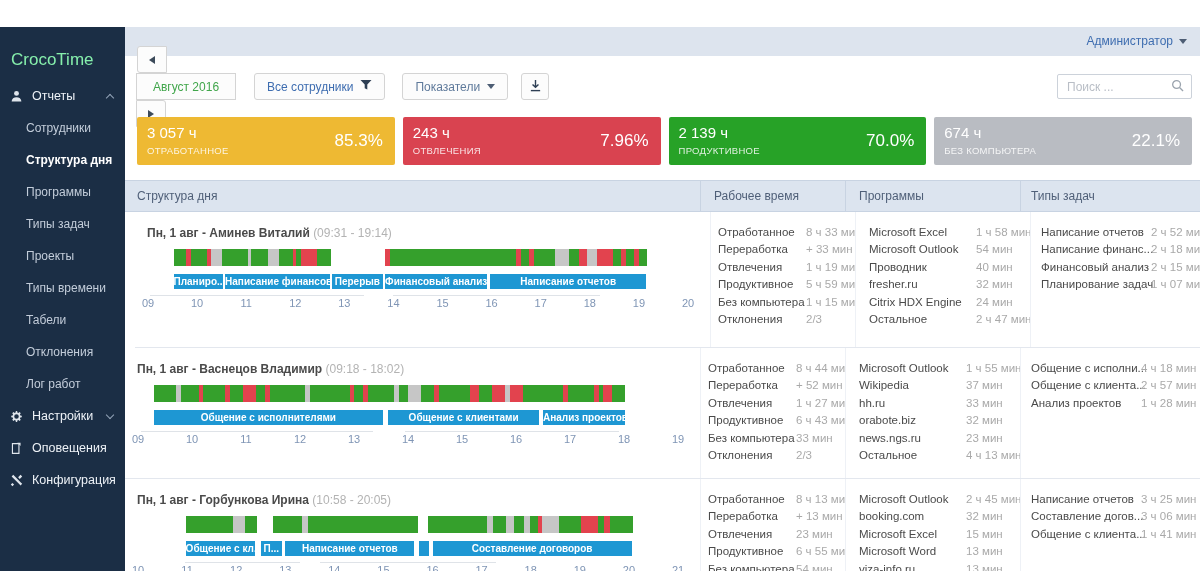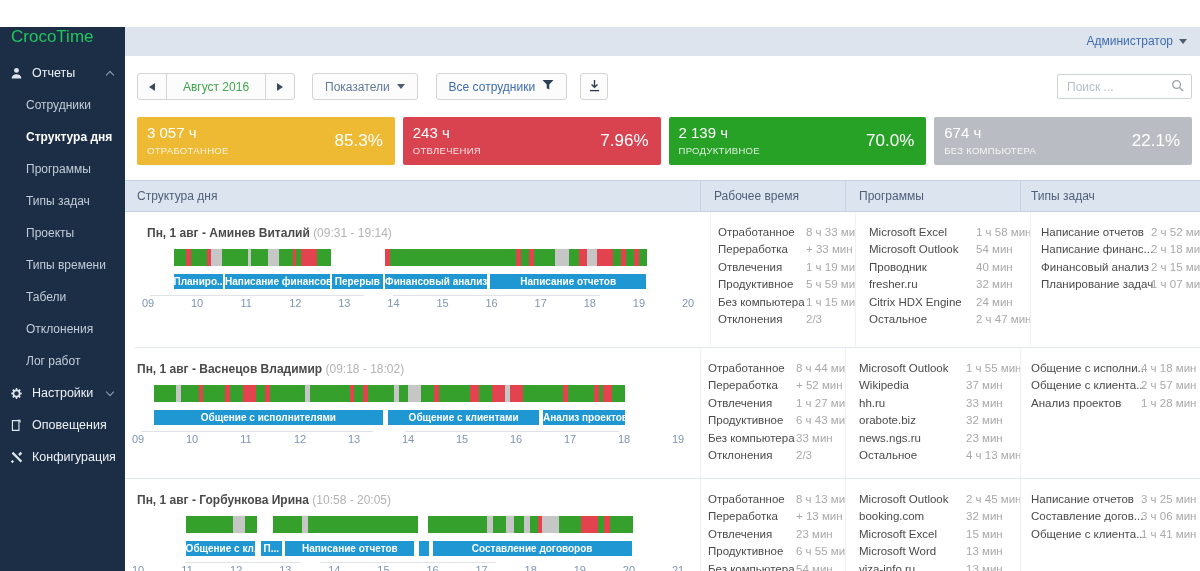--- a/index.html
+++ b/index.html
@@ -1,42 +1,42 @@
 <!DOCTYPE html>
 <html><head>
 <meta charset="utf-8">
 <style>
   html,body{margin:0;padding:0;}
   body{width:1200px;height:571px;overflow:hidden;position:relative;background:#fff;
        font-family:"Liberation Sans",sans-serif;-webkit-font-smoothing:antialiased;}
 
   
   .sidebar{position:absolute;left:0;top:27px;bottom:0;width:125px;background:#1b2e45;}
-  .logo{color:#22c55e;font-size:17px;padding:0 0 10px 11px;}
+  .logo{color:#86efac;font-size:17px;padding:23px 0 10px 11px;}
   .side-section{display:flex;align-items:center;padding:9px 8px 9px 10px;font-size:12.5px;color:#eef2f7;cursor:pointer;}
   .side-icon{width:15px;height:13px;margin-right:7px;display:inline-flex;align-items:center;flex:0 0 auto;}
   .side-icon svg{width:13px;height:13px;fill:#dfe5ec;}
   .chev{width:5px;height:5px;border-right:1.5px solid #93a3b8;border-bottom:1.5px solid #93a3b8;margin-left:auto;margin-right:4px;}
   .chev.up{transform:rotate(-135deg);margin-top:3px;}
   .chev.down{transform:rotate(45deg);margin-bottom:3px;}
   .side-item{padding:9px 0 9px 26px;font-size:12px;color:#c3cdda;cursor:pointer;}
   .side-item.active{color:#fff;font-weight:bold;}
 
   
   .topbar{position:absolute;left:125px;top:27px;right:0;height:29px;background:#dde4ee;}
   .user{position:absolute;right:13px;top:7px;font-size:12px;color:#3e6db0;display:flex;align-items:center;gap:6px;cursor:pointer;}
   .caret{width:0;height:0;border-left:4px solid transparent;border-right:4px solid transparent;border-top:5px solid #4d5d74;}
 
   
   .content{position:absolute;left:125px;top:56px;right:0;bottom:0;background:#fff;}
 
   .toolbar{display:flex;align-items:center;margin:17px 8px 0 12px;height:27px;}
   .btn{height:27px;box-sizing:border-box;background:#fcfcfc;border:1px solid #d4d4d4;border-radius:3px;
        display:inline-flex;align-items:center;justify-content:center;font-size:12px;cursor:pointer;color:#444;}
-  .date-group{display:flex;}
+  .date-group{display:flex;flex-direction:column;}
   .date-group .btn{border-radius:0;}
   .date-group .btn:first-child{border-radius:3px 0 0 3px;}
   .date-group .btn:last-child{border-radius:0 3px 3px 0;margin-left:-1px;}
   .date-group .btn:nth-child(2){margin-left:-1px;width:100px;color:#41a64b;}
   .nav-arrow{width:30px;}
   .tri-left{width:0;height:0;border-top:4px solid transparent;border-bottom:4px solid transparent;border-right:6px solid #3c4a5a;}
   .tri-right{width:0;height:0;border-top:4px solid transparent;border-bottom:4px solid transparent;border-left:6px solid #3c4a5a;}
   .btn-emp{margin-left:18px;padding:0 12px;color:#3e6db0;gap:7px;}
   .btn-metrics{margin-left:17px;padding:0 12px;color:#5f7a9b;gap:7px;}
   .btn-dl{margin-left:13px;width:28px;}
@@ -167,32 +167,32 @@
           <span class="tri-left"></span>
         </div>
       <div class="btn">
           <span>Август 2016</span>
         </div>
       <div class="btn nav-arrow">
           <span class="tri-right"></span>
         </div>
     </div>
 
-    <div class="btn btn-metrics">
-      <span>Показатели</span>
-      <span class="caret"></span>
-    </div>
-
     <div class="btn btn-emp">
       <span>Все сотрудники</span>
       <span class="funnel-icon">
         <svg width="12" height="12" viewBox="0 0 12 12">
             <path d="M0.5 1h11L7.3 5.6v5l-2.6-1.4V5.6z"></path>
           </svg>
       </span>
+    </div>
+
+    <div class="btn btn-metrics">
+      <span>Показатели</span>
+      <span class="caret"></span>
     </div>
 
     <div class="btn btn-dl">
       <span class="dl-icon">
         <svg width="13" height="13" viewBox="0 0 14 14" stroke-width="1.5">
             <path d="M7 1v7.5M3.8 5.8L7 9l3.2-3.2"></path>
             <path d="M2 12.5h10"></path>
           </svg>
       </span>
     </div>

